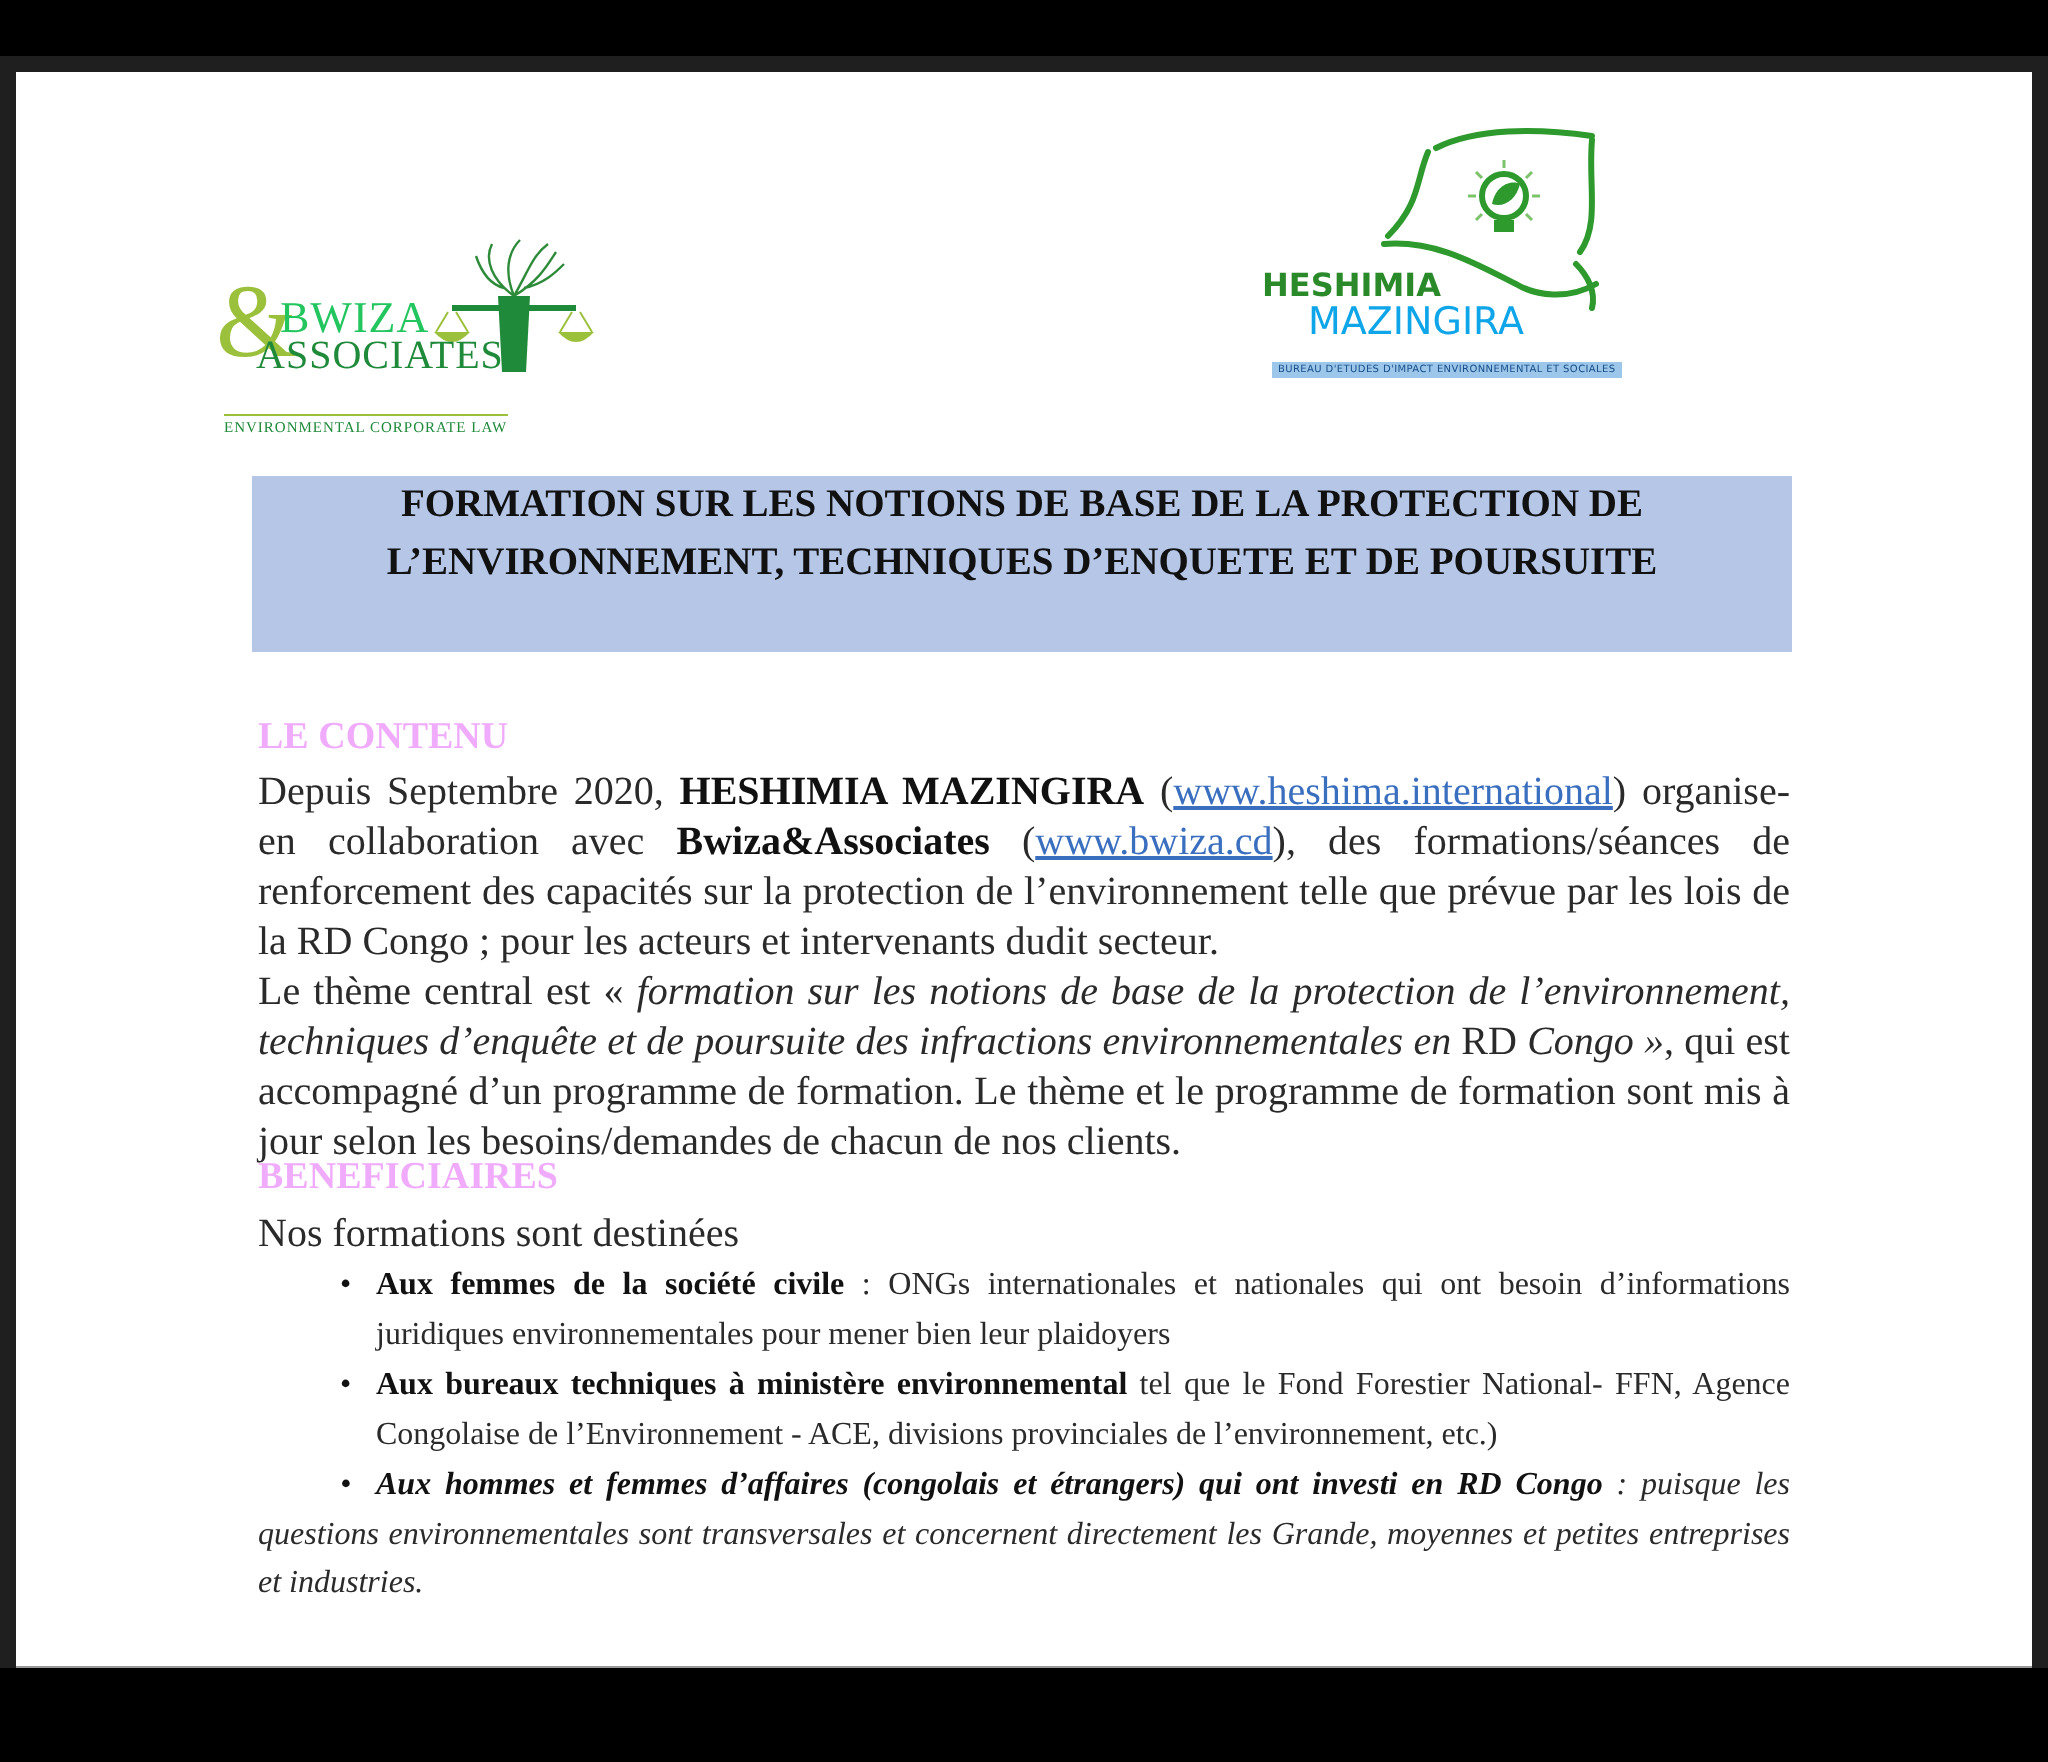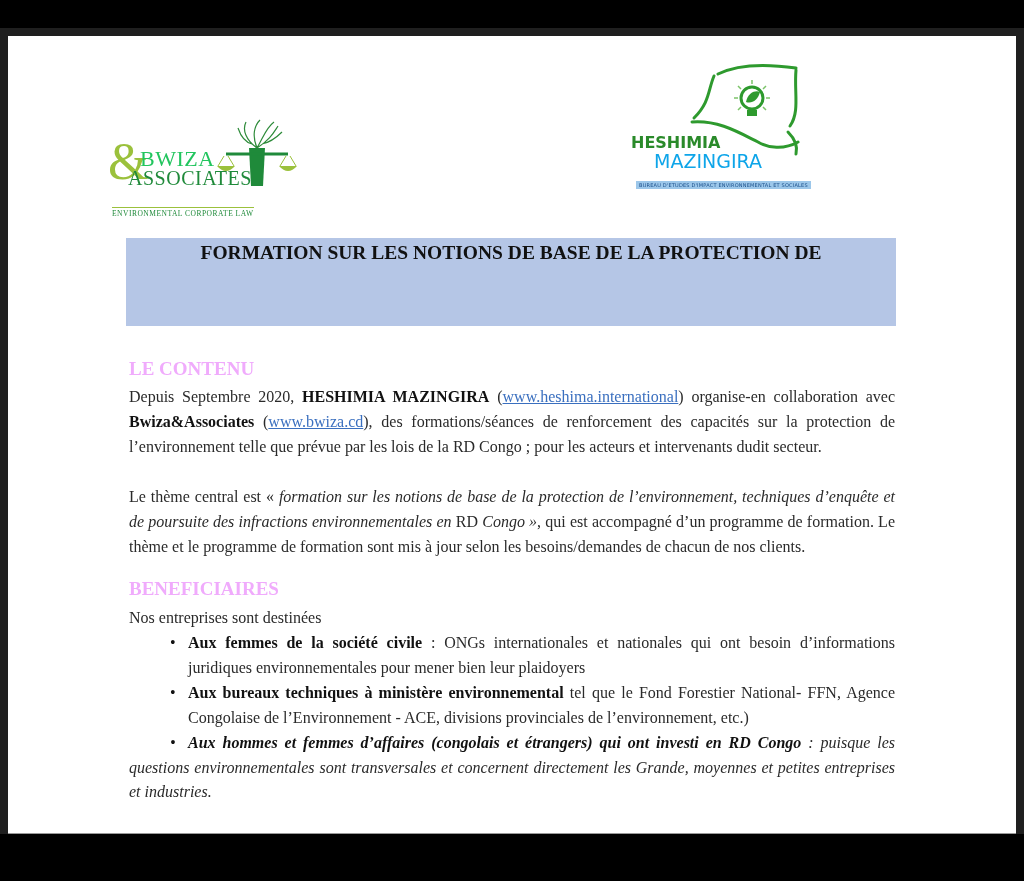--- a/index.html
+++ b/index.html
@@ -14,21 +14,21 @@
   .bwiza .tag { position:absolute; left:4px; top:74px; font-size:7.5px; color:#1f8a3a; letter-spacing:0.5px; white-space:nowrap; border-top:1px solid #9bc13c; padding-top:1px;margin-top:15px; }
   .bwiza svg { position:absolute; left:108px; top:0; }
   .hesh { position:absolute; left:628px; top:62px; width:190px; height:134px; }
   .hesh svg { position:absolute; left:60px; top:0; }
   .hesh .h1 { position:absolute; left:3px; top:71px; font-family:"DejaVu Sans", sans-serif; font-weight:bold; font-size:16px; color:#2a8a2a; letter-spacing:0px; line-height:20px; }
   .hesh .h2 { position:absolute; left:26px; top:89px; font-family:"DejaVu Sans", sans-serif; font-weight:normal; font-size:19px; color:#0ea5e9; line-height:20px;text-align:right; }
   .hesh .h3 { position:absolute; left:8px; top:119px; font-size:5px; color:#1a4f8a; background:#9cc7ea; white-space:nowrap; padding:1px 3px; font-family:"DejaVu Sans", sans-serif; letter-spacing:0.2px; }
   
   .title { position:absolute; left:126px; top:238px; width:770px; height:87px; background:#b5c6e6; text-align:center; font-weight:bold; font-size:19.5px; line-height:28.5px; color:#111; padding-top:1px; }
   .section-h { position:absolute; left:129px; font-size:19px; font-weight:bold; color:#f0abfc; }
-  .para { position:absolute; left:129px; width:766px; font-size:16px; line-height:25px; color:#2a2a2a; text-align:justify; }
+  .para { position:absolute; left:129px; width:766px; font-size:20px; line-height:25px; color:#2a2a2a; text-align:justify; }
   .para a { color:#3a6fbf; text-decoration:underline; }
   .para b { color:#111; }
   .para i { font-style:italic; }
   .bullets { position:absolute; left:129px; top:631px; width:766px; font-size:16px; line-height:24.5px; color:#2a2a2a; }
   .bl { position:relative; padding-left:59px; text-align:justify; margin-bottom:1px; }
   .bl::before { content:"\2022"; position:absolute; left:41px; top:0; color:#111; font-size:16px; }
   .bl b { color:#111; }
   .bl.wide { padding-left:0; text-indent:59px;font-style:italic; }
   .bl.wide::before { left:41px; text-indent:0; }
 </style>
@@ -71,28 +71,29 @@
       <path d="M64 18 L64 22 M50 24 L53 27 M78 24 L75 27 M46 36 L50 36 M82 36 L78 36 M50 48 L53 45 M78 48 L75 45"></path>
     </g>
   </svg>
   <span class="h1">HESHIMIA</span>
   <span class="h2">MAZINGIRA</span>
   <span class="h3">BUREAU D'ETUDES D'IMPACT ENVIRONNEMENTAL ET SOCIALES</span>
 </div>
 
 <div class="title">
   <div>FORMATION SUR LES NOTIONS DE BASE DE LA PROTECTION DE</div>
+  <div>L’ENVIRONNEMENT, TECHNIQUES D’ENQUETE ET DE POURSUITE</div>
 </div>
 
 <div class="section-h" style="top:358px;">LE CONTENU</div>
 
 <div class="para" style="top:384px;"><span>Depuis Septembre 2020, </span><b>HESHIMIA MAZINGIRA</b><span> (</span><a>www.heshima.international</a><span>) organise-en collaboration avec </span><b>Bwiza&amp;Associates</b><span> (</span><a>www.bwiza.cd</a><span>), des formations/séances de renforcement des capacités sur la protection de l’environnement telle que prévue par les lois de la RD Congo ; pour les acteurs et intervenants dudit secteur.</span></div>
 
 <div class="para" style="top:484px;"><span>Le thème central est « </span><i>formation sur les notions de base de la protection de l’environnement, techniques d’enquête et de poursuite des infractions environnementales en</i><span> RD </span><i>Congo »</i><span>, qui est accompagné d’un programme de formation. Le thème et le programme de formation sont mis à jour selon les besoins/demandes de chacun de nos clients.</span></div>
 
 <div class="section-h" style="top:578px;">BENEFICIAIRES</div>
-<div class="para" style="top:605px;">Nos entreprises sont destinées</div>
+<div class="para" style="top:605px;">Nos formations sont destinées</div>
 
 <div class="bullets">
   <div class="bl"><b>Aux  femmes de la société civile</b><span> : ONGs internationales et nationales qui ont besoin d’informations juridiques environnementales pour mener  bien leur plaidoyers</span></div>
   <div class="bl"><b>Aux bureaux techniques à ministère environnemental</b><span> tel que le Fond Forestier National- FFN, Agence Congolaise de l’Environnement - ACE, divisions provinciales de l’environnement, etc.)</span></div>
   <div class="bl wide" style="text-indent:59px;"><b>Aux hommes et femmes d’affaires (congolais et étrangers) qui ont investi en RD Congo</b><span> : puisque les questions environnementales sont transversales et concernent directement les Grande, moyennes et petites entreprises et industries.</span></div>
 </div>
 
 </body></html>

